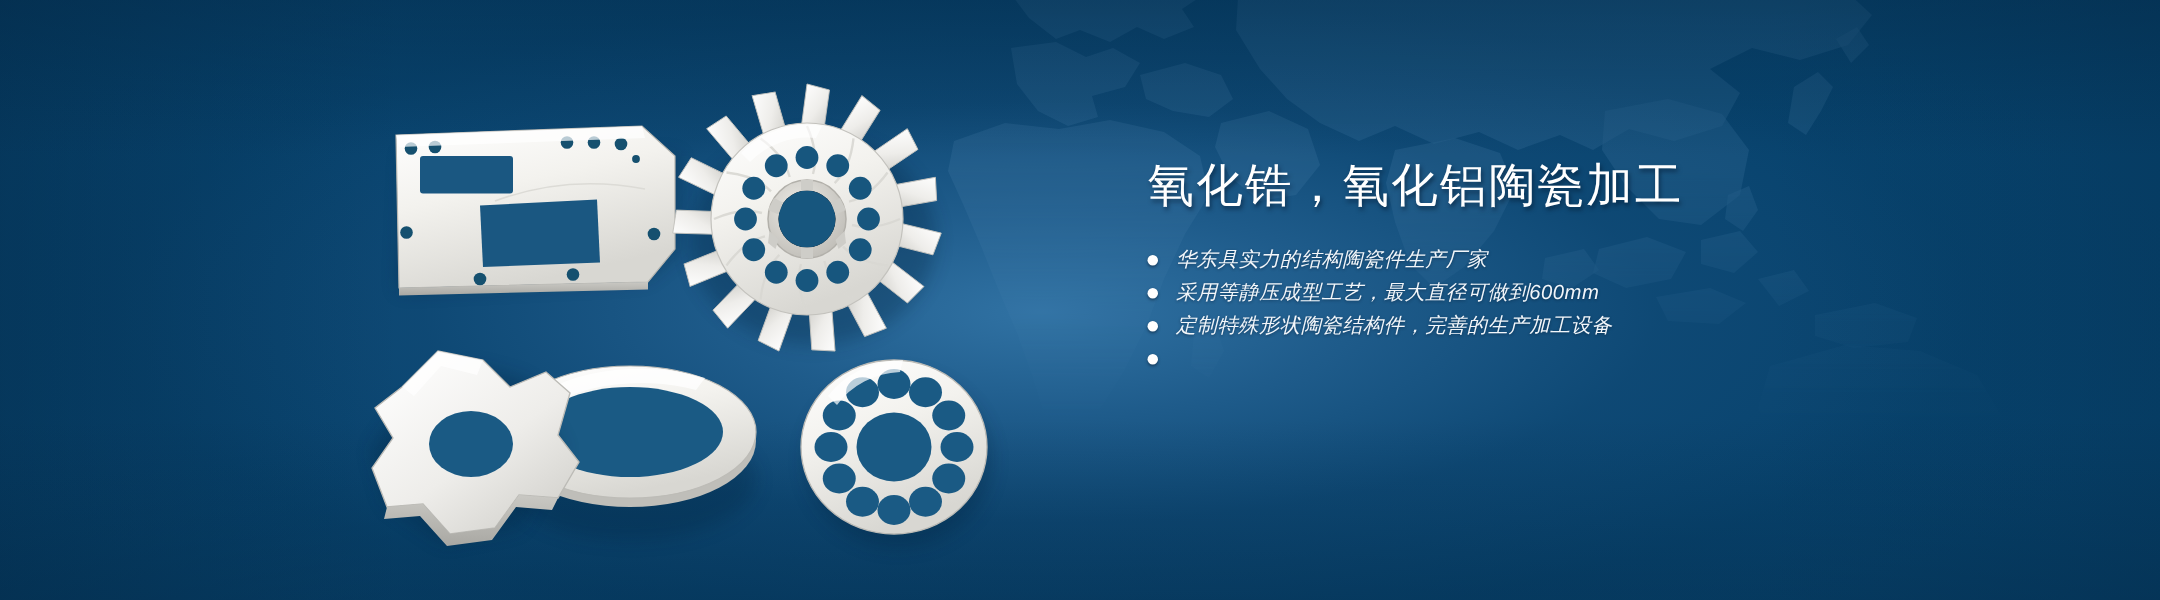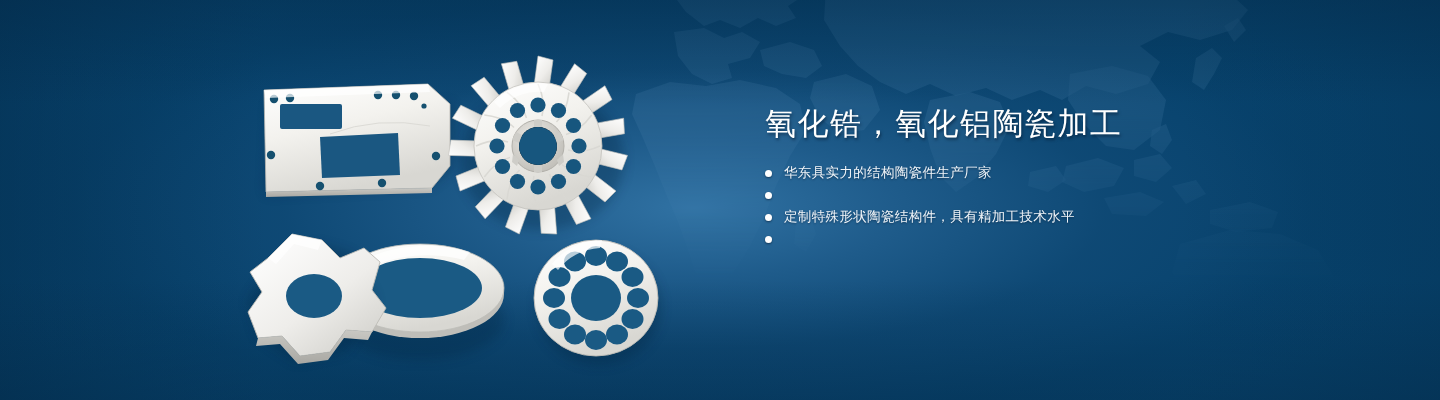--- a/index.html
+++ b/index.html
@@ -99,20 +99,21 @@
     margin-right: 12px;
     box-shadow: 0 1px 2px rgba(0,16,34,0.5);
   }
   .bullet-text {
     color: #f2f6fa;
     font-size: 13.5px;
     line-height: 22px;
     letter-spacing: 0.35px;
     white-space: nowrap;
     text-shadow: 0 1px 2px rgba(0,18,38,0.45);
+    font-style: italic;
   }
 </style>
 </head>
 <body>
 
 <div id="banner">
 
   <div class="bg-base"></div>
   <div class="bg-glow"></div>
 
@@ -383,24 +384,25 @@
   <div class="copy">
     <div class="headline">氧化锆，氧化铝陶瓷加工</div>
 
     <ul class="bullets">
       <li class="bullet">
         <span class="dot"></span>
         <span class="bullet-text">华东具实力的结构陶瓷件生产厂家</span>
       </li>
       <li class="bullet">
         <span class="dot"></span>
+        <span class="bullet-text">采用等静压成型工艺，最大直径可做到600mm</span>
       </li>
       <li class="bullet">
         <span class="dot"></span>
-        <span class="bullet-text">定制特殊形状陶瓷结构件，具有精加工技术水平</span>
+        <span class="bullet-text">定制特殊形状陶瓷结构件，完善的生产加工设备</span>
       </li>
       <li class="bullet">
         <span class="dot"></span>
       </li>
     </ul>
   </div>
 
 </div>
 
 </body></html>

